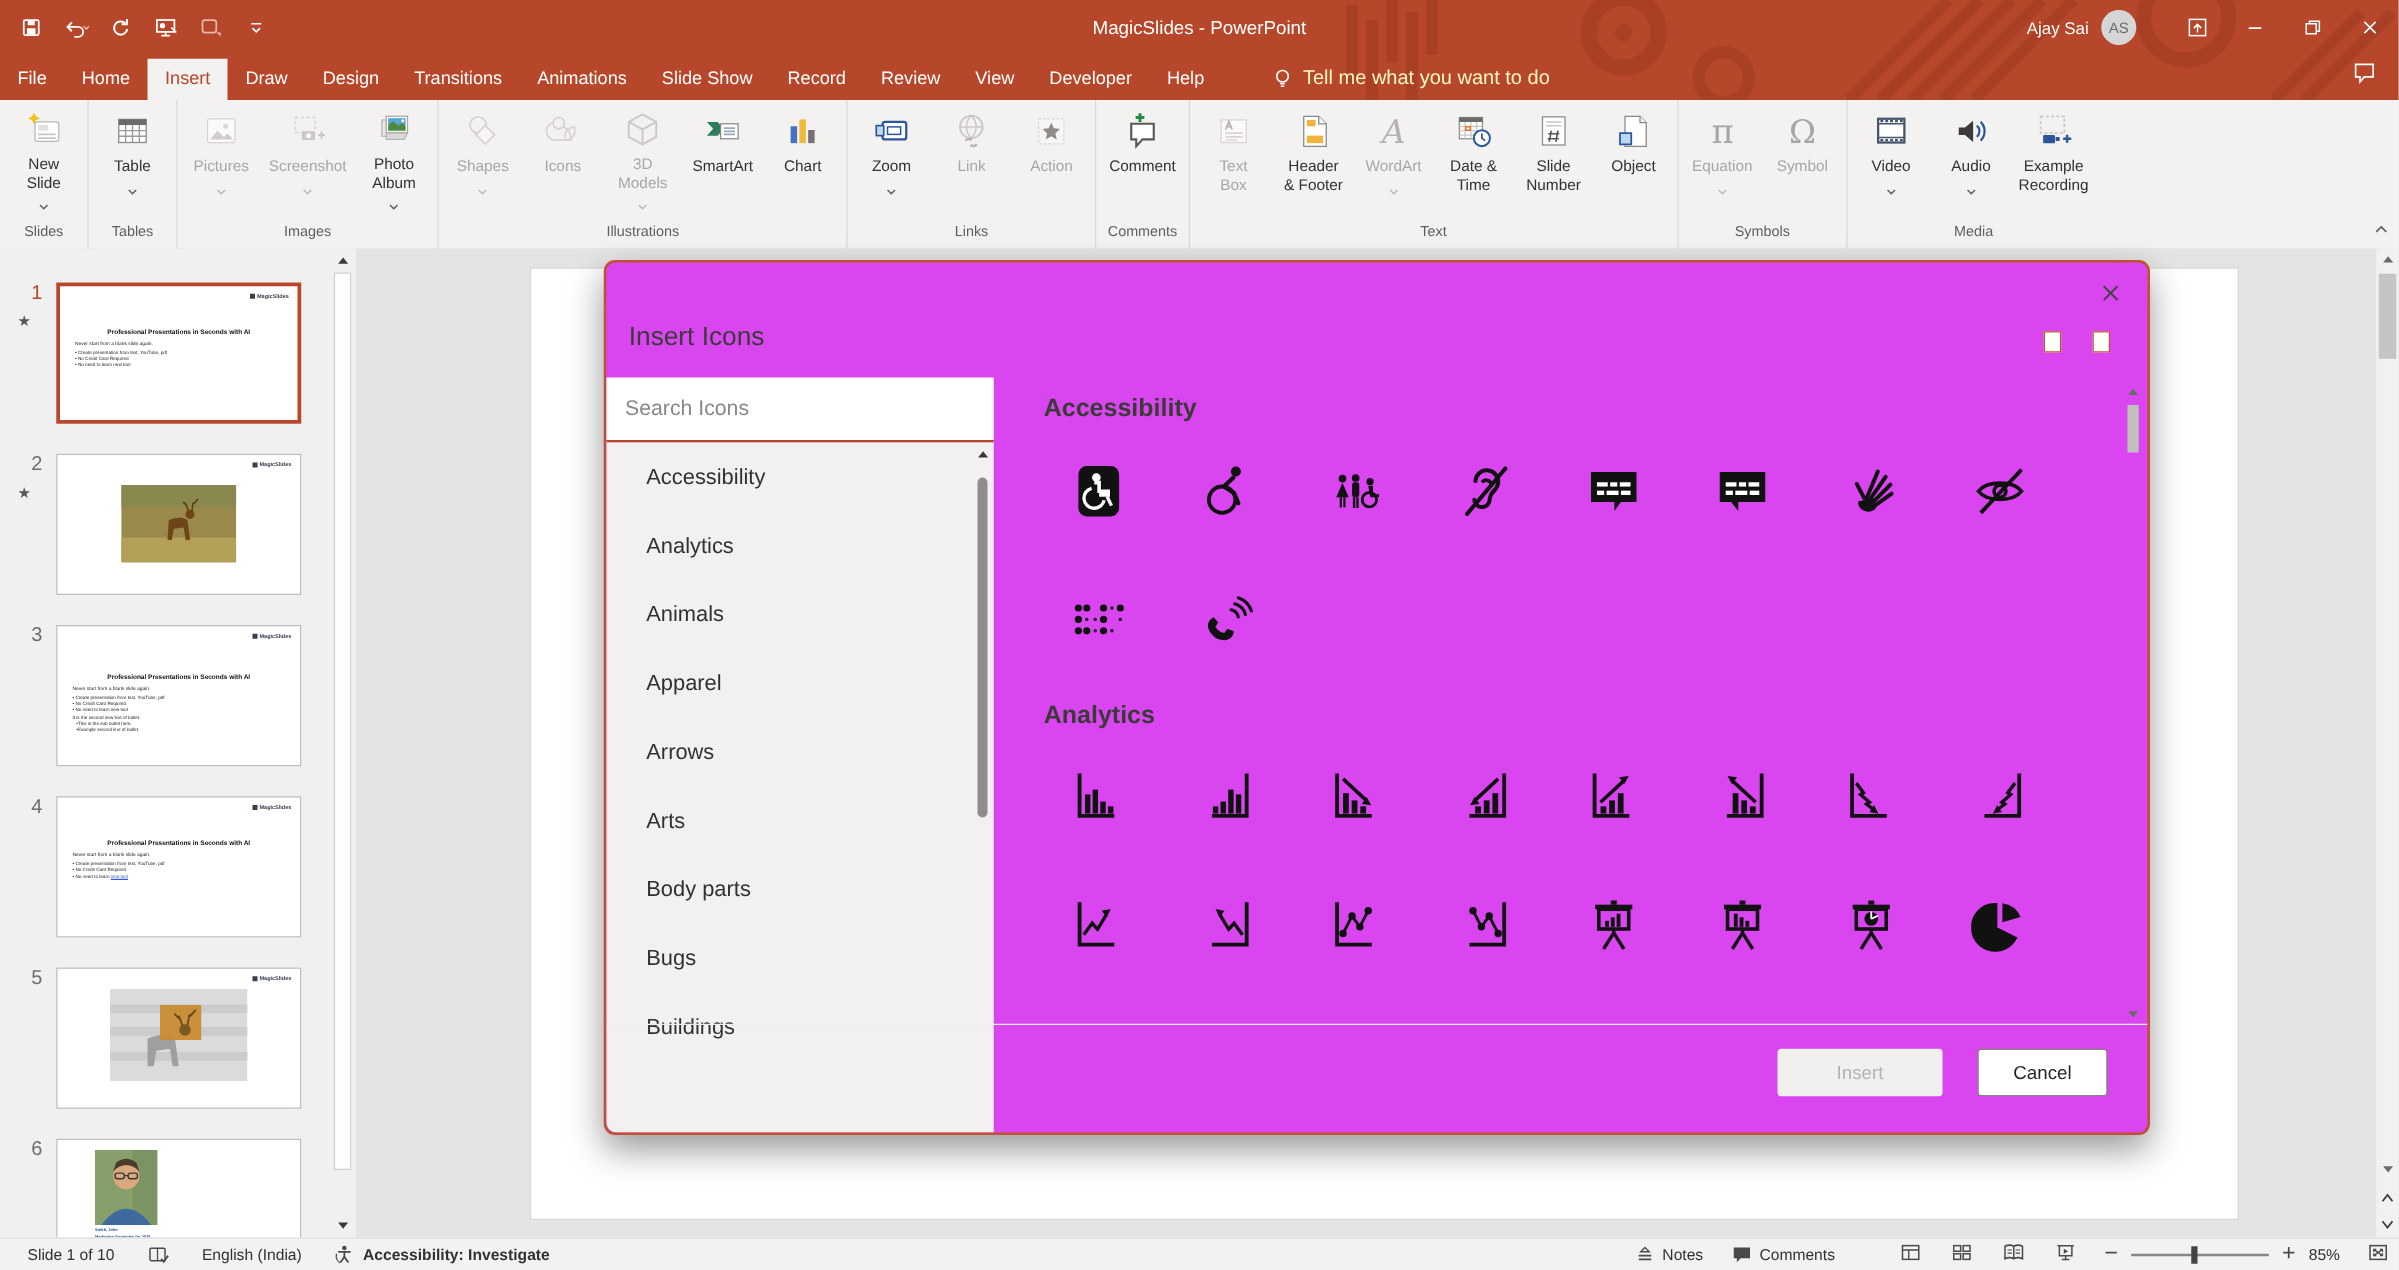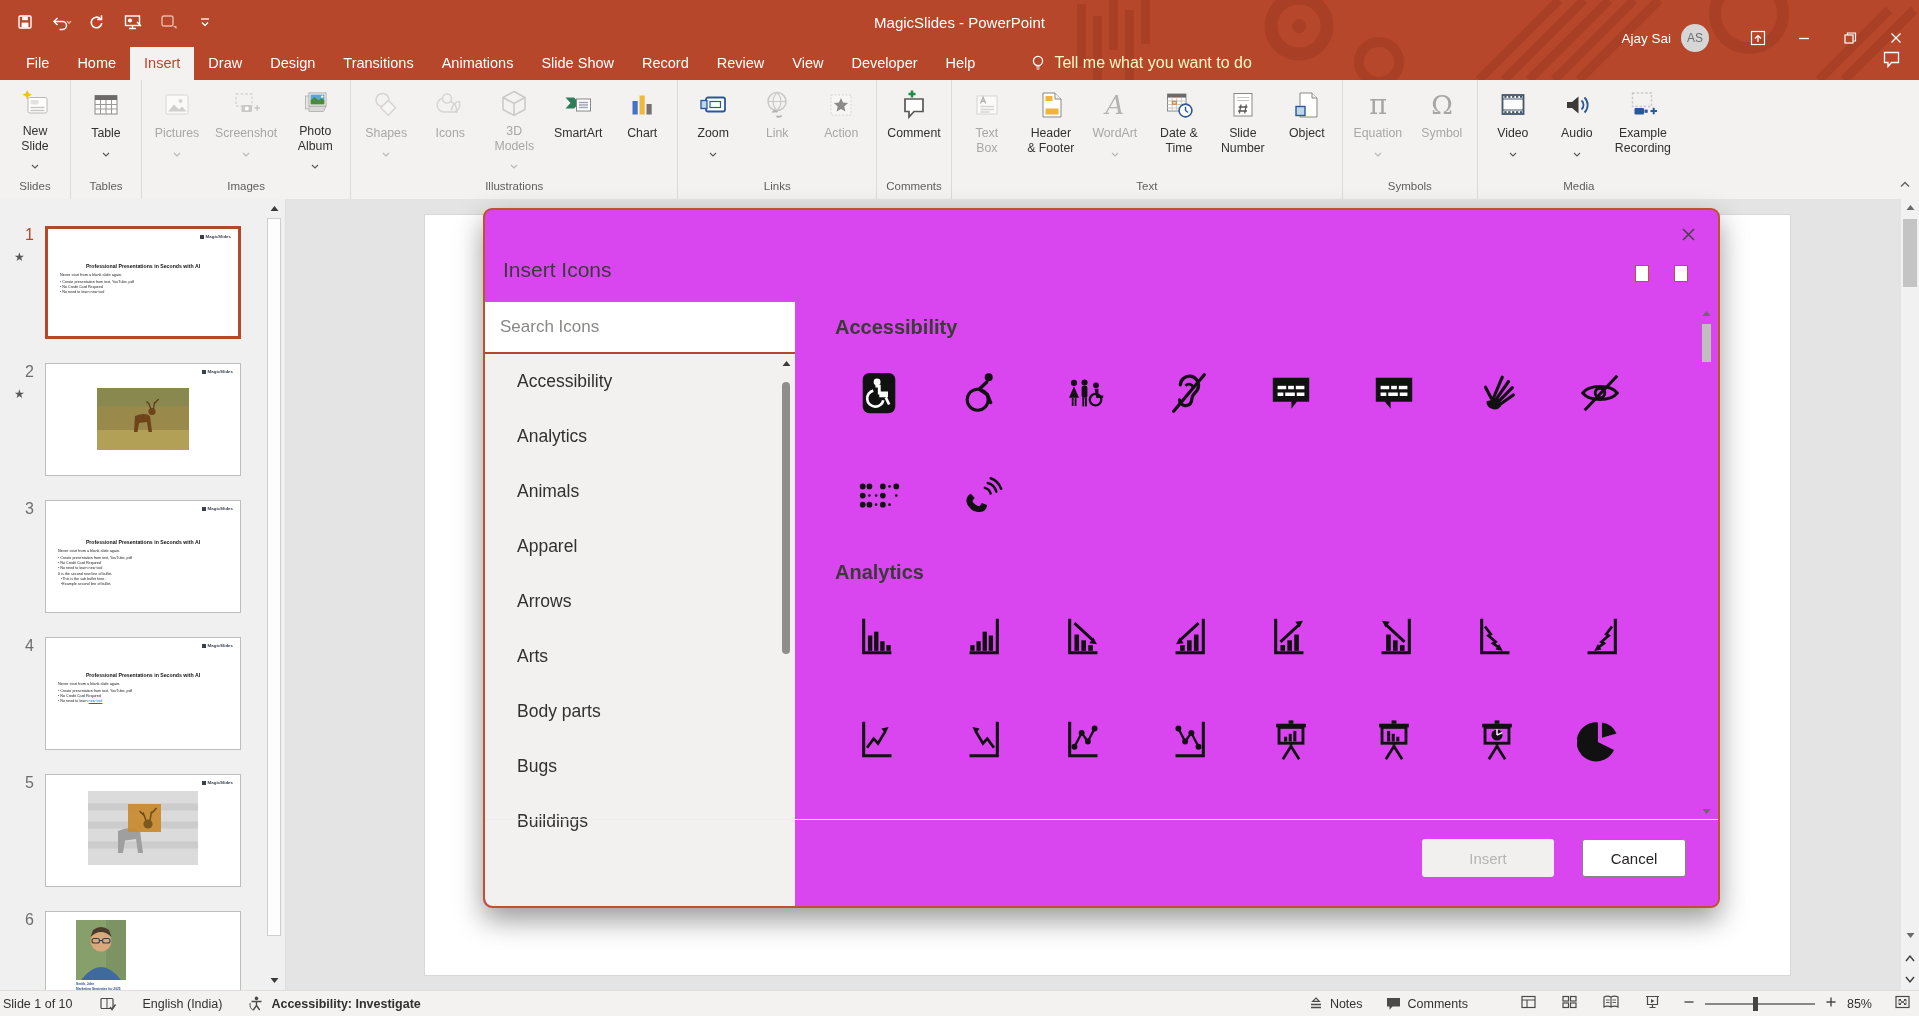--- a/index.html
+++ b/index.html
@@ -7,29 +7,29 @@
   .app{position:relative;width:1919px;height:1016px;}
 
   
   .chrome{position:absolute;left:0;top:0;width:100%;height:80px;background:#B7472A;overflow:hidden;}
   .deco{position:absolute;right:0;top:0;pointer-events:none;}
   .titlebar{position:absolute;left:0;top:0;width:100%;height:44px;color:#fff;}
   .qat{position:absolute;left:14px;top:0;height:44px;display:flex;align-items:center;gap:14px;}
   .qat .qbtn{width:22px;height:22px;display:flex;align-items:center;justify-content:center;cursor:default;}
   .win-title{position:absolute;left:0;right:0;top:0;height:44px;display:flex;align-items:center;justify-content:center;
     font-size:15px;color:#fff;pointer-events:none;}
-  .tb-right{position:absolute;right:0;top:16px;height:44px;display:flex;align-items:center;}
+  .tb-right{position:absolute;right:0;top:0;height:44px;display:flex;align-items:center;}
   .user-name{font-size:13.5px;margin-right:10px;}
   .avatar{width:28px;height:28px;border-radius:50%;background:#D6D6D6;color:#6d6d6d;font-size:12px;
     display:flex;align-items:center;justify-content:center;margin-right:26px;}
   .winbtn{width:46px;height:44px;display:flex;align-items:center;justify-content:center;}
 
   
   .menubar{position:absolute;left:0;top:44px;width:100%;height:36px;display:flex;align-items:flex-end;}
-  #tabs{display:flex;align-items:flex-end;padding-left:12px;}
+  #tabs{display:flex;align-items:flex-end;}
   .tab{color:#fff;font-size:14.5px;padding:8px 14px 9px;cursor:default;white-space:nowrap;}
   .tab.active{background:#F3F2F1;color:#B7472A;}
   .tellme{display:flex;align-items:center;gap:9px;color:#fef9c3;font-size:16px;margin-left:42px;padding-bottom:8px;}
   .mb-spacer{flex:1;}
   .mb-comment{padding:0 18px 8px;}
 
   
   .ribbon{position:absolute;left:0;top:80px;width:100%;height:119px;background:#F3F2F1;border-bottom:1px solid #D2D0CE;}
   #ribbon-groups{display:flex;height:100%;align-items:stretch;}
   .rgroup{display:flex;flex-direction:column;position:relative;padding:0 3px;}
@@ -99,21 +99,21 @@
   .dlg-footer{position:absolute;left:0;bottom:0;width:100%;height:86px;border-top:1px solid #EDECEB;}
   .btn-insert{position:absolute;left:937px;top:19px;width:132px;height:38px;background:#F1F0EF;color:#B6B3B0;
     border:none;border-radius:3px;font-size:15px;font-family:"Liberation Sans",sans-serif;}
   .btn-cancel{position:absolute;left:1097px;top:19px;width:104px;height:38px;background:#fff;color:#252423;
     border:1px solid #86837F;border-radius:3px;font-size:15px;font-family:"Liberation Sans",sans-serif;}
 
   
   .statusbar{position:absolute;left:0;bottom:0;width:100%;height:26px;background:#F3F2F1;border-top:1px solid #E1DFDD;
     display:flex;align-items:center;font-size:12.5px;color:#323130;box-sizing:border-box;}
   .sb-item{display:flex;align-items:center;gap:6px;white-space:nowrap;}
-  .sb-left{display:flex;align-items:center;margin-left:3px;gap:26px;}
+  .sb-left{display:flex;align-items:center;margin-left:22px;gap:26px;}
   .sb-right{margin-left:auto;display:flex;gap:22px;margin-right:8px;}
   .sb-bold{font-weight:bold;}
   .sb-views{display:flex;align-items:center;gap:24px;margin-left:30px;}
   .zoomctl{display:flex;align-items:center;gap:10px;}
   .zslider{position:relative;width:110px;height:14px;}
   .zline{position:absolute;left:0;right:0;top:6.5px;height:1.5px;background:#8A8886;}
   .zthumb{position:absolute;left:48px;top:0;width:5px;height:14px;background:#444;}
 </style>
 </head>
 <body>

